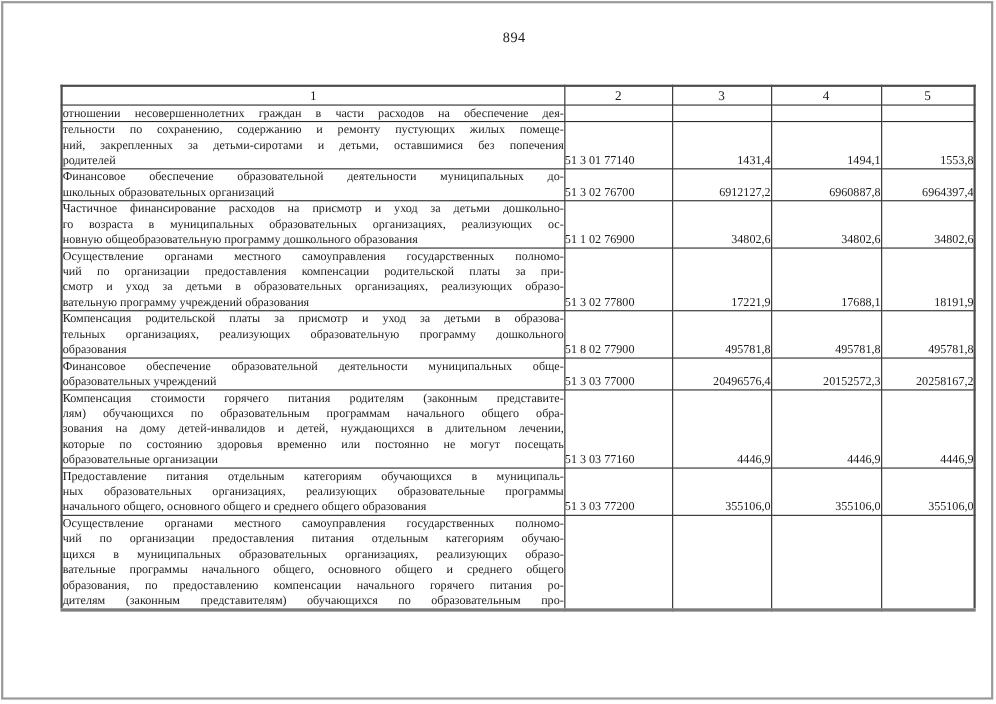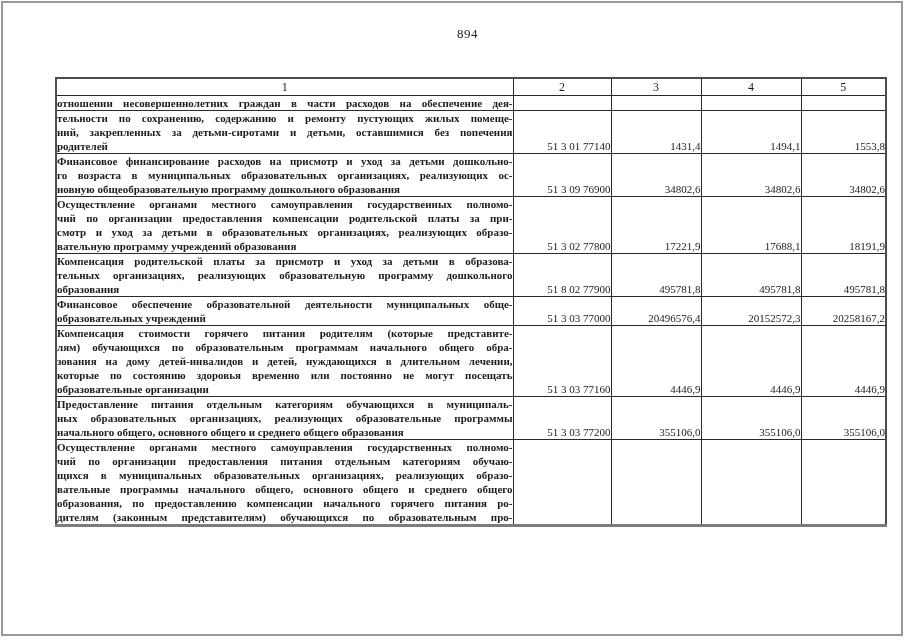--- a/index.html
+++ b/index.html
@@ -49,26 +49,25 @@
   td.desc {
     vertical-align: top;
     padding: 1px 4px 2px 4px;
     line-height: 14px;
   }
   .tl {
     height: 14px;
     overflow: hidden;
     text-align: justify;
     text-align-last: justify;
-    font-weight: bold;
   }
   .tl.end { text-align-last: left; }
   td.code {
     vertical-align: bottom;
-    text-align: right;
+    text-align: left;
     padding: 1px 2px 2px 2px;
     line-height: 14px;
     white-space: nowrap;
   }
   td.val {
     vertical-align: bottom;
     text-align: right;
     padding: 1px 5px 2px 2px;
     line-height: 14px;
     white-space: nowrap;
@@ -113,25 +112,35 @@
         <div class="tl">ний, закрепленных за детьми-сиротами и детьми, оставшимися без попечения</div>
         <div class="tl end">родителей</div>
       </td>
       <td class="code">51 3 01 77140</td>
       <td class="val">1431,4</td>
       <td class="val">1494,1</td>
       <td class="val">1553,8</td>
     </tr>
     <tr>
       <td class="desc">
-        <div class="tl">Финансовое финансирование расходов на присмотр и уход за детьми дошкольно-</div>
+        <div class="tl">Финансовое обеспечение образовательной деятельности муниципальных до-</div>
+        <div class="tl end">школьных образовательных организаций</div>
+      </td>
+      <td class="code">51 3 02 76700</td>
+      <td class="val">6912127,2</td>
+      <td class="val">6960887,8</td>
+      <td class="val">6964397,4</td>
+    </tr>
+    <tr>
+      <td class="desc">
+        <div class="tl">Частичное финансирование расходов на присмотр и уход за детьми дошкольно-</div>
         <div class="tl">го возраста в муниципальных образовательных организациях, реализующих ос-</div>
         <div class="tl end">новную общеобразовательную программу дошкольного образования</div>
       </td>
-      <td class="code">51 3 09 76900</td>
+      <td class="code">51 1 02 76900</td>
       <td class="val">34802,6</td>
       <td class="val">34802,6</td>
       <td class="val">34802,6</td>
     </tr>
     <tr>
       <td class="desc">
         <div class="tl">Осуществление органами местного самоуправления государственных полномо-</div>
         <div class="tl">чий по организации предоставления компенсации родительской платы за при-</div>
         <div class="tl">смотр и уход за детьми в образовательных организациях, реализующих образо-</div>
         <div class="tl end">вательную программу учреждений образования</div>
@@ -157,21 +166,21 @@
         <div class="tl">Финансовое обеспечение образовательной деятельности муниципальных обще-</div>
         <div class="tl end">образовательных учреждений</div>
       </td>
       <td class="code">51 3 03 77000</td>
       <td class="val">20496576,4</td>
       <td class="val">20152572,3</td>
       <td class="val">20258167,2</td>
     </tr>
     <tr>
       <td class="desc">
-        <div class="tl">Компенсация стоимости горячего питания родителям (которые представите-</div>
+        <div class="tl">Компенсация стоимости горячего питания родителям (законным представите-</div>
         <div class="tl">лям) обучающихся по образовательным программам начального общего обра-</div>
         <div class="tl">зования на дому детей-инвалидов и детей, нуждающихся в длительном лечении,</div>
         <div class="tl">которые по состоянию здоровья временно или постоянно не могут посещать</div>
         <div class="tl end">образовательные организации</div>
       </td>
       <td class="code">51 3 03 77160</td>
       <td class="val">4446,9</td>
       <td class="val">4446,9</td>
       <td class="val">4446,9</td>
     </tr>

